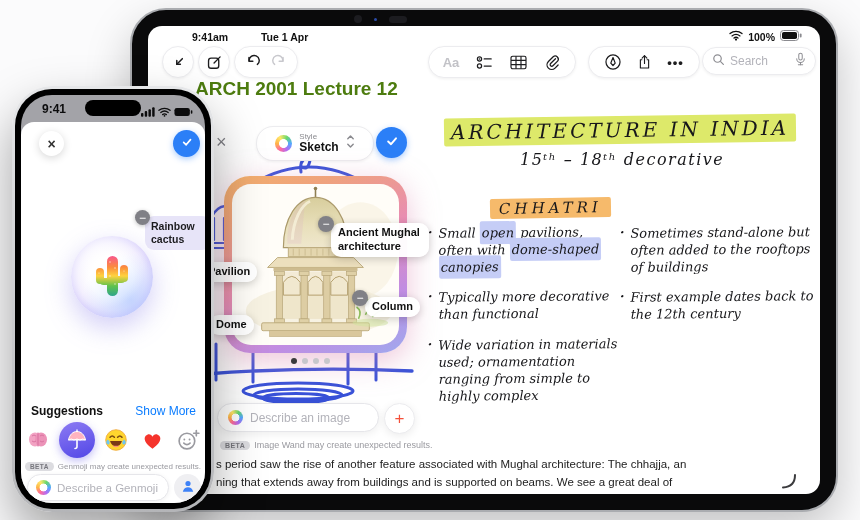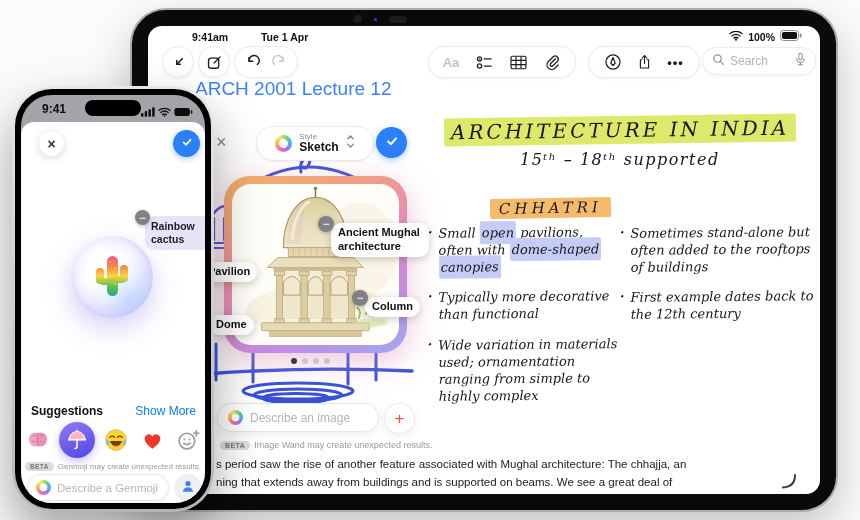--- a/index.html
+++ b/index.html
@@ -19,21 +19,21 @@
 
   .statusbar{font-size:10.5px;font-weight:700;color:#111;}
   .sb-right{display:flex;align-items:center;gap:5px;font-size:10.5px;font-weight:600;color:#111;}
 
   .pill{background:#fff;border:1px solid #ececef;border-radius:17px;
         box-shadow:0 1px 3px rgba(0,0,0,.06);display:flex;align-items:center;justify-content:center;}
   .tb-ic{display:flex;align-items:center;justify-content:center;color:#1d1d1f;}
   .dim{color:#c2c2c7;}
   .ellips{font-size:13px;letter-spacing:1px;color:#1d1d1f;font-weight:700;}
 
-  .note-title{font-size:19px;font-weight:400;color:#3b82f6;}
+  .note-title{font-size:19px;font-weight:700;color:#4d7c0f;}
 
   
   .hw{font-family:"DejaVu Serif",serif;font-style:italic;color:#17171a;}
   .hl-green{background:#dde96a;padding:2px 7px;display:inline-block;transform:rotate(-.8deg);border-radius:2px;}
   .hl-orange{background:#f6ba6b;padding:1px 9px;display:inline-block;transform:rotate(-1deg);border-radius:2px;}
   .hl-blue{background:#c5cdf6;border-radius:2px;padding:4px 2px;}
   .bullet{display:flex;gap:6px;margin-bottom:13px;transform:rotate(-.5deg);}
   .bdot{font-weight:700;line-height:1.3;}
   .btxt{line-height:1.32;}
 
@@ -228,21 +228,21 @@
               <line x1="4.2" y1="15.6" x2="9.8" y2="15.6"></line>
             </svg>
         </span>
       </div>
 
       <div class="abs note-title" style="left:47px;top:52px;">ARCH 2001 Lecture 12</div>
 
       <div class="abs hw" style="left:296px;top:90px;font-size:20px;letter-spacing:3px;">
         <span class="hl-green">ARCHITECTURE IN INDIA</span>
       </div>
-      <div class="abs hw" style="left:372px;top:124px;font-size:16px;letter-spacing:1.5px;">15ᵗʰ – 18ᵗʰ supported</div>
+      <div class="abs hw" style="left:372px;top:124px;font-size:16px;letter-spacing:1.5px;">15ᵗʰ – 18ᵗʰ decorative</div>
       <div class="abs hw" style="left:342px;top:172px;font-size:15px;letter-spacing:4px;">
         <span class="hl-orange">CHHATRI</span>
       </div>
       <div class="abs hw" style="left:280px;top:198px;width:192px;font-size:13px;">
           <div class="bullet">
             <span class="bdot">·</span>
             <span class="btxt"><span>Small </span><span class="hl-blue">open</span><span> pavilions, often with </span><span class="hl-blue">dome-shaped</span><span> </span><span class="hl-blue">canopies</span></span>
           </div>
           <div class="bullet">
             <span class="bdot">·</span>

